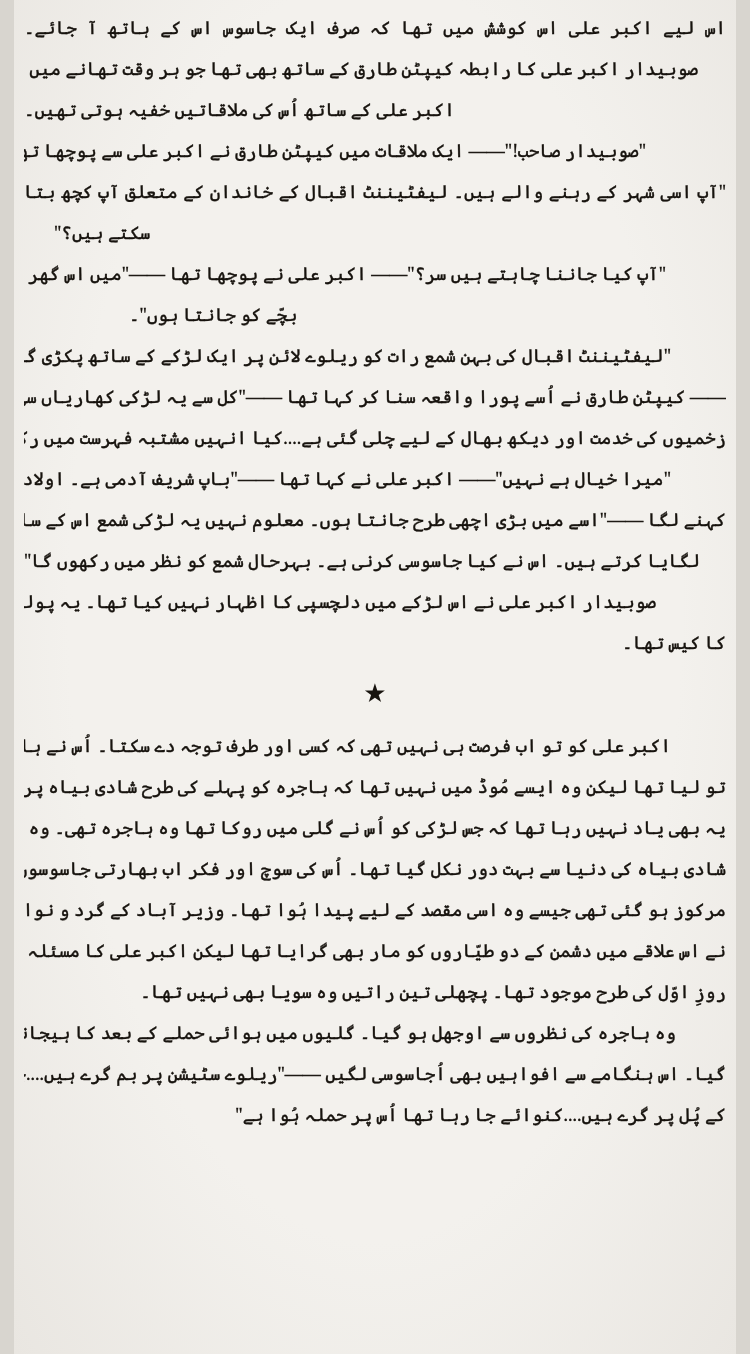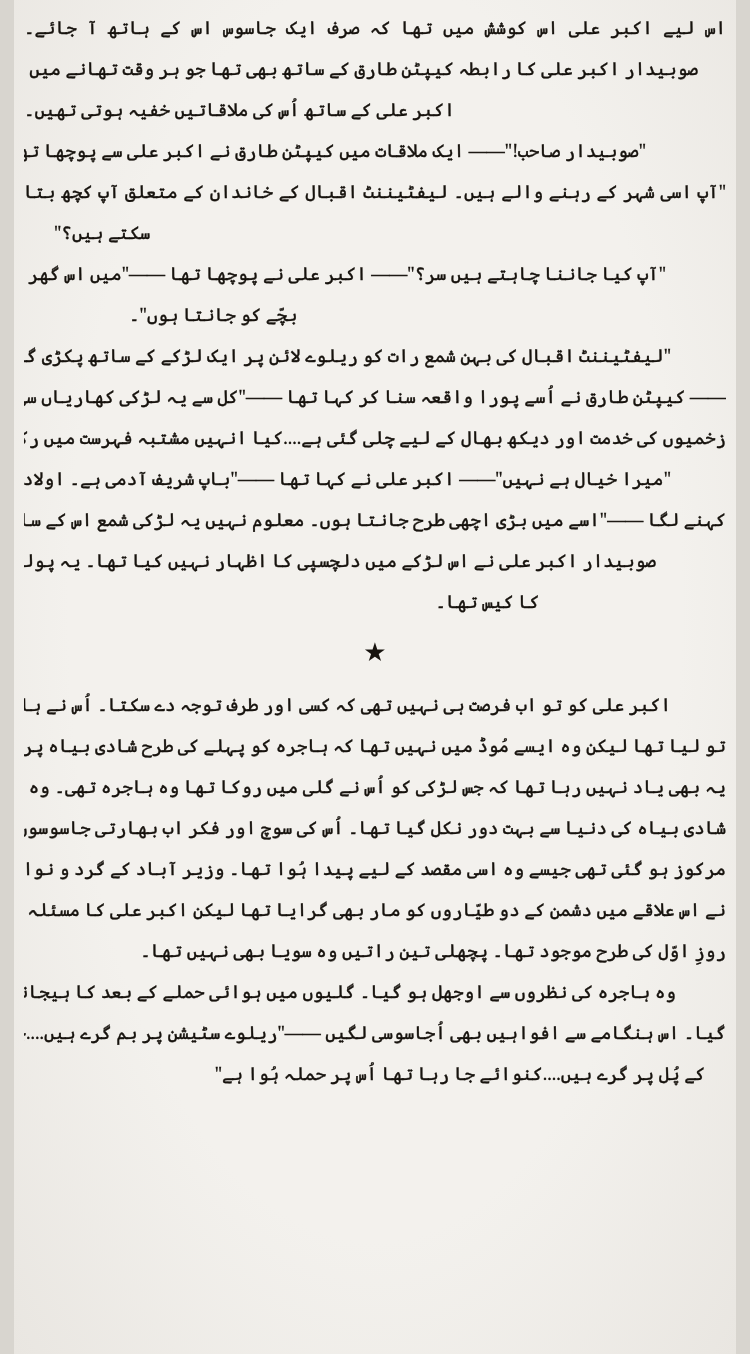--- a/index.html
+++ b/index.html
@@ -26,22 +26,22 @@
     -webkit-text-stroke:0.35px #17130e;
   }
   
   .j{text-align:justify;text-align-last:justify;}
   
   .start{text-align:left;}
   
   .pl30{text-align:left;padding-left:30px;}
   .pl45{text-align:right;padding-left:45px;}
   .pl105{text-align:left;padding-left:105px;}
-  .pl170{text-align:center;padding-left:170px;}
-  .pl225{text-align:center;padding-left:225px;}
+  .pl170{text-align:right;padding-left:170px;}
+  .pl225{text-align:right;padding-left:225px;}
   
   .ind28{text-indent:28px;}
   .ind40{text-indent:40px;}
   .ind50{text-indent:50px;}
   .ind55{text-indent:55px;}
   .ind60{text-indent:60px;}
   .ind70{text-indent:70px;}
   .ind80{text-indent:80px;}
   .separator{
     height:52px;
@@ -79,20 +79,21 @@
 
   <div>
     <div class="line j ind55">"لیفٹیننٹ اقبال کی بہن شمع رات کو ریلوے لائن پر ایک لڑکے کے ساتھ پکڑی گئی تھی"</div>
     <div class="line j">—— کیپٹن طارق نے اُسے پورا واقعہ سنا کر کہا تھا ——"کل سے یہ لڑکی کھاریاں سی۔ ایم۔ ایچ میں</div>
     <div class="line j">زخمیوں کی خدمت اور دیکھ بھال کے لیے چلی گئی ہے....کیا انہیں مشتبہ فہرست میں رکھنا چاہیئے؟"</div>
   </div>
 
   <div>
     <div class="line j ind55">"میرا خیال ہے نہیں"—— اکبر علی نے کہا تھا ——"باپ شریف آدمی ہے۔ اولاد اوچھی</div>
     <div class="line j">کہنے لگا ——"اسے میں بڑی اچھی طرح جانتا ہوں۔ معلوم نہیں یہ لڑکی شمع اس کے ساتھ کیوں</div>
+    <div class="line start">لگایا کرتے ہیں۔ اس نے کیا جاسوسی کرنی ہے۔ بہرحال شمع کو نظر میں رکھوں گا"</div>
   </div>
 
   <div>
     <div class="line j ind70">صوبیدار اکبر علی نے اس لڑکے میں دلچسپی کا اظہار نہیں کیا تھا۔ یہ پولیس اور کیپٹن طارق</div>
     <div class="line pl225">کا کیس تھا۔</div>
   </div>
 
   <div class="separator">★</div>
 
   <div>

